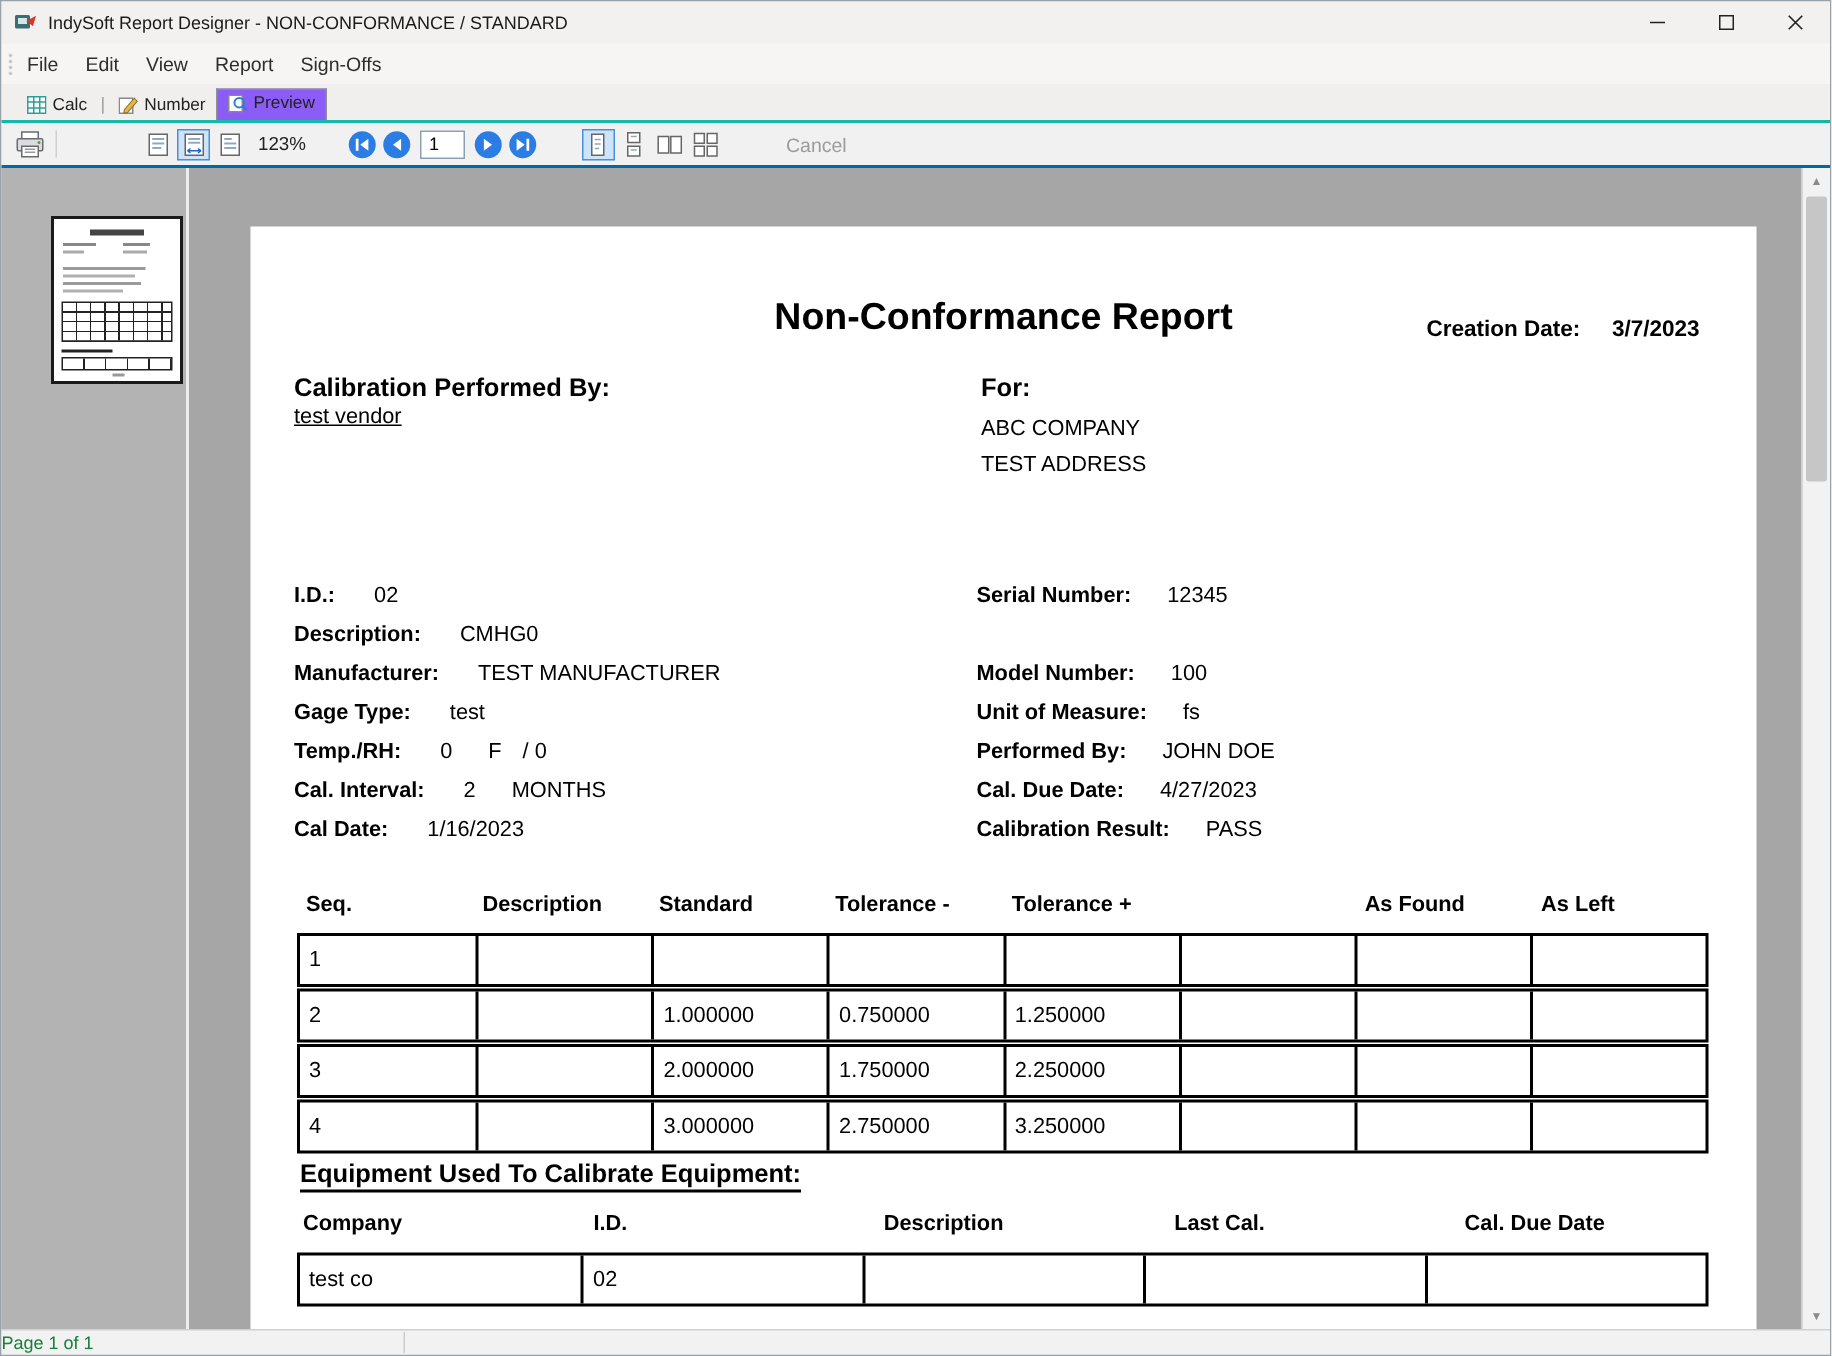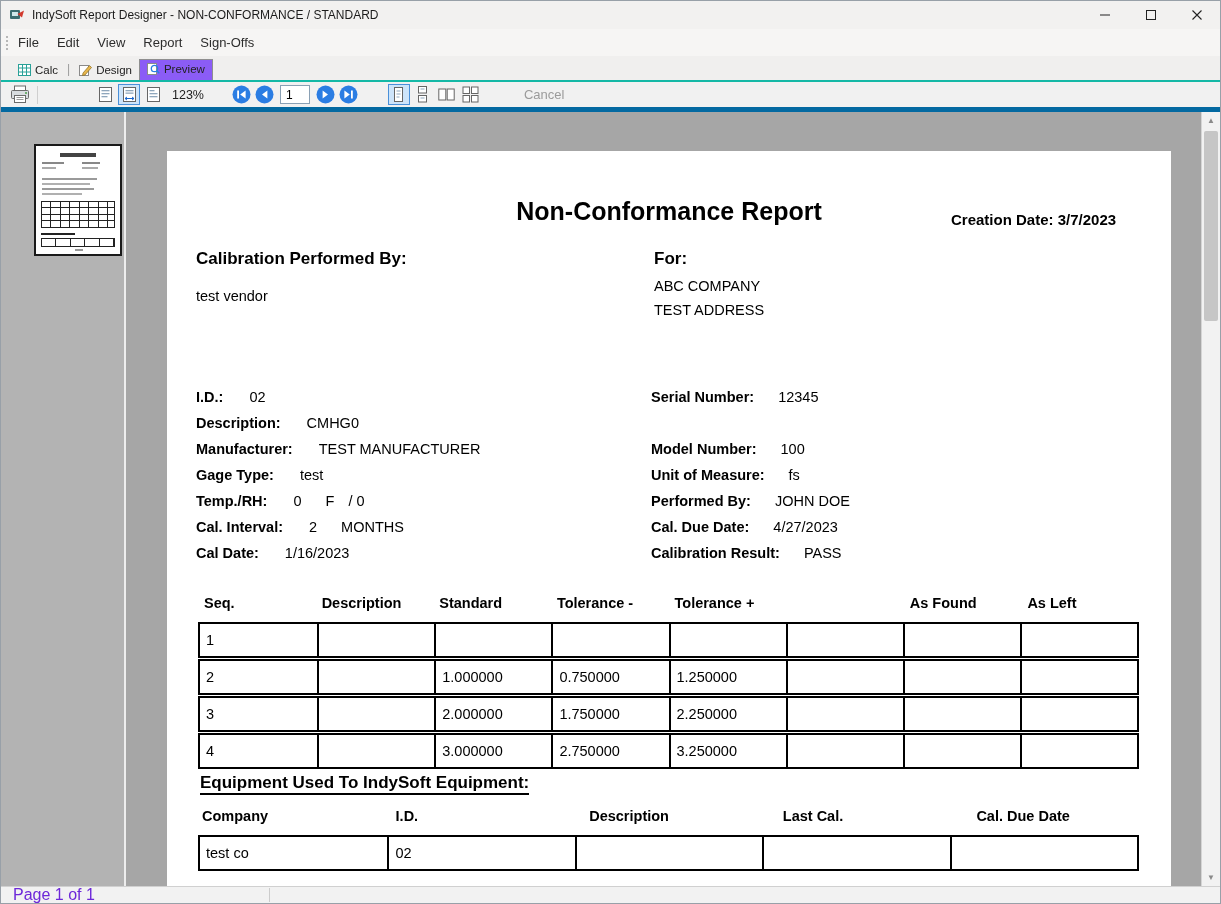--- a/index.html
+++ b/index.html
@@ -20,21 +20,21 @@
   .menu-item { padding: 4px 9px; font-size: 13px; color: #2d2d2d; }
 
   
   .tabbar { height: 26px; background: #f0efee; border-bottom: 2px solid #14b8a6; display: flex; align-items: flex-end; padding-left: 10px; flex: 0 0 auto; }
   .tab { display: flex; align-items: center; gap: 4px; font-size: 11.5px; color: #222; padding: 3px 7px 4px 7px; }
   .tab-sep { color: #9c9c9c; font-size: 12px; padding: 0 2px 4px 2px; }
   .tab.active { border: 1px solid #8f8f8f; border-bottom: none; background: #8b5cf6; padding-bottom: 5px; }
   .tab-icon { display: flex; }
 
   
-  .toolbar { height: 30px; background: #f1f1f1; border-bottom: 5px solid #0369a1; display: flex; align-items: center; flex: 0 0 auto; }
+  .toolbar { height: 30px; background: #f1f1f1; border-bottom: 2px solid #0369a1; display: flex; align-items: center; flex: 0 0 auto; }
   .tbtn { width: 22px; height: 21px; display: flex; align-items: center; justify-content: center; background: transparent; border: 1px solid transparent; padding: 0; }
   .tbtn.selected { background: #cde4fa; border-color: #4a90d9; }
   .tsep { width: 1px; height: 18px; background: #cfcfcf; margin-left: 6px; }
   .tgroup { display: flex; align-items: center; gap: 2px; }
   .zoom-text { font-size: 12.5px; color: #222; margin-left: 8px; min-width: 30px; }
   .navgroup { display: flex; align-items: center; margin-left: 26px; }
   .nbtn { width: 21px; height: 21px; background: none; border: none; padding: 0; margin: 0 1px; display: flex; align-items: center; justify-content: center; }
   .page-input { width: 30px; height: 19px; border: 1px solid #8aa0b4; font-family: "Liberation Sans", sans-serif; font-size: 12px; padding: 0 0 0 5px; margin: 0 4px; background: #fff; }
   .cancel { margin-left: 42px; color: #9b9b9b; font-size: 13px; }
 
@@ -66,23 +66,23 @@
   
   .vscroll { position: absolute; top: 0; right: 0; width: 19px; height: 100%; background: #f2f2f2; border-left: 1px solid #d5d5d5; }
   .sarrow { position: absolute; left: 0; width: 18px; height: 17px; display: flex; align-items: center; justify-content: center; font-size: 8px; color: #8a8a8a; }
   .sarrow.up { top: 0; }
   .sarrow.down { bottom: 0; }
   .sthumb { position: absolute; left: 2px; top: 19px; width: 14px; height: 190px; background: #c6c6c6; border-radius: 2px; }
 
   
   .r-title { position: absolute; top: 46px; left: 0; width: 100%; text-align: center; font-size: 25px; font-weight: 700; }
   .r-creation { position: absolute; top: 60px; left: 784px; font-size: 15px; font-weight: 700; white-space: nowrap; }
-  .cd-v { margin-left: 0; }
+  .cd-v { margin-left: 17px; }
   .r-cpb  { position: absolute; top: 98px;  left: 29px;  font-size: 17px; font-weight: 700; }
-  .r-cpbv { position: absolute; top: 137px; left: 29px;  font-size: 14.5px; }
+  .r-cpbv { position: absolute; top: 119px; left: 29px;  font-size: 14.5px; text-decoration: underline; }
   .r-for  { position: absolute; top: 98px;  left: 487px; font-size: 17px; font-weight: 700; }
   .r-for1 { position: absolute; top: 127px; left: 487px; font-size: 14.5px; }
   .r-for2 { position: absolute; top: 151px; left: 487px; font-size: 14.5px; }
 
   .r-info { position: absolute; top: 238px; left: 29px; width: 950px; font-size: 14.5px; }
   .irow { display: flex; height: 26px; }
   .ipl { width: 455px; display: flex; }
   .ipr { display: flex; }
   .lbl { font-weight: 700; white-space: nowrap; }
   .val, .val2, .val3 { white-space: nowrap; }
@@ -101,21 +101,21 @@
   .eq-h { position: absolute; top: 622px; left: 33px; font-size: 17px; font-weight: 700; }
   .eq-h span { border-bottom: 2px solid #000; padding-bottom: 1px; }
   .ehead { position: absolute; top: 657px; left: 31px; width: 941px; display: grid; grid-template-columns: repeat(5, 1fr); font-size: 14.5px; font-weight: 700; gap: 27px; }
   .ehead > div { padding-left: 4px; white-space: nowrap; }
   .etable { position: absolute; top: 684px; left: 31px; width: 941px; }
   .erow { display: grid; grid-template-columns: repeat(5, 1fr); border: 2px solid #000; height: 36px; background: #fff; }
   .erow > div { border-left: 2px solid #000; padding: 8px 6px 0 6px; font-size: 14.5px; overflow: hidden; white-space: nowrap; }
   .erow > div:first-child { border-left: none; }
 
   
-  .statusbar { height: 17px; background: #f2f2f2; border-top: 1px solid #d0d0d0; display: flex; align-items: center; font-size: 16px; color: #6d28d9; padding-left: 12px; position: relative; flex: 0 0 auto; }
+  .statusbar { height: 17px; background: #f2f2f2; border-top: 1px solid #d0d0d0; display: flex; align-items: center; font-size: 12px; color: #15803d; padding-left: 0; position: relative; flex: 0 0 auto; }
   .sb-sep { position: absolute; left: 268px; top: 1px; bottom: 1px; width: 1px; background: #cccccc; }
 </style>
 </head>
 <body>
 
 <div class="window">
 
   <div class="titlebar">
     <span class="app-icon">
       <svg width="16" height="16" viewBox="0 0 16 16">
@@ -163,21 +163,21 @@
       <span>Calc</span>
     </div>
     <span class="tab-sep">|</span>
     <div class="tab">
       <span class="tab-icon">
         <svg width="13" height="12" viewBox="0 0 13 12">
             <rect x="0.5" y="1.5" width="9" height="10" fill="#fff" stroke="#8a8a8a"></rect>
             <path d="M4 9 L10.5 1.5 L12.5 3.5 L6 11 L3.5 11.5 Z" fill="#e8b64c" stroke="#8a6d1f" stroke-width="0.7"></path>
           </svg>
       </span>
-      <span>Design</span>
+      <span>Number</span>
     </div>
     <div class="tab active">
       <span class="tab-icon">
         <svg width="13" height="12" viewBox="0 0 13 12">
             <rect x="0.5" y="0.5" width="9" height="11" fill="#fff" stroke="#8a8a8a"></rect>
             <circle cx="7.5" cy="5.5" r="3.2" fill="none" stroke="#2b7de3" stroke-width="1.3"></circle>
             <path d="M9.8 7.8 L12.3 10.3" stroke="#2b7de3" stroke-width="1.5"></path>
           </svg>
       </span>
       <span>Preview</span>
@@ -447,21 +447,21 @@
             <div>3.000000</div>
             <div>2.750000</div>
             <div>3.250000</div>
             <div></div>
             <div></div>
             <div></div>
           </div>
         </div>
 
         <div class="eq-h">
-          <span>Equipment Used To IndySoft Equipment:</span>
+          <span>Equipment Used To Calibrate Equipment:</span>
         </div>
 
         <div class="ehead">
           <div>Company</div>
           <div>I.D.</div>
           <div>Description</div>
           <div>Last Cal.</div>
           <div>Cal. Due Date</div>
         </div>
 

